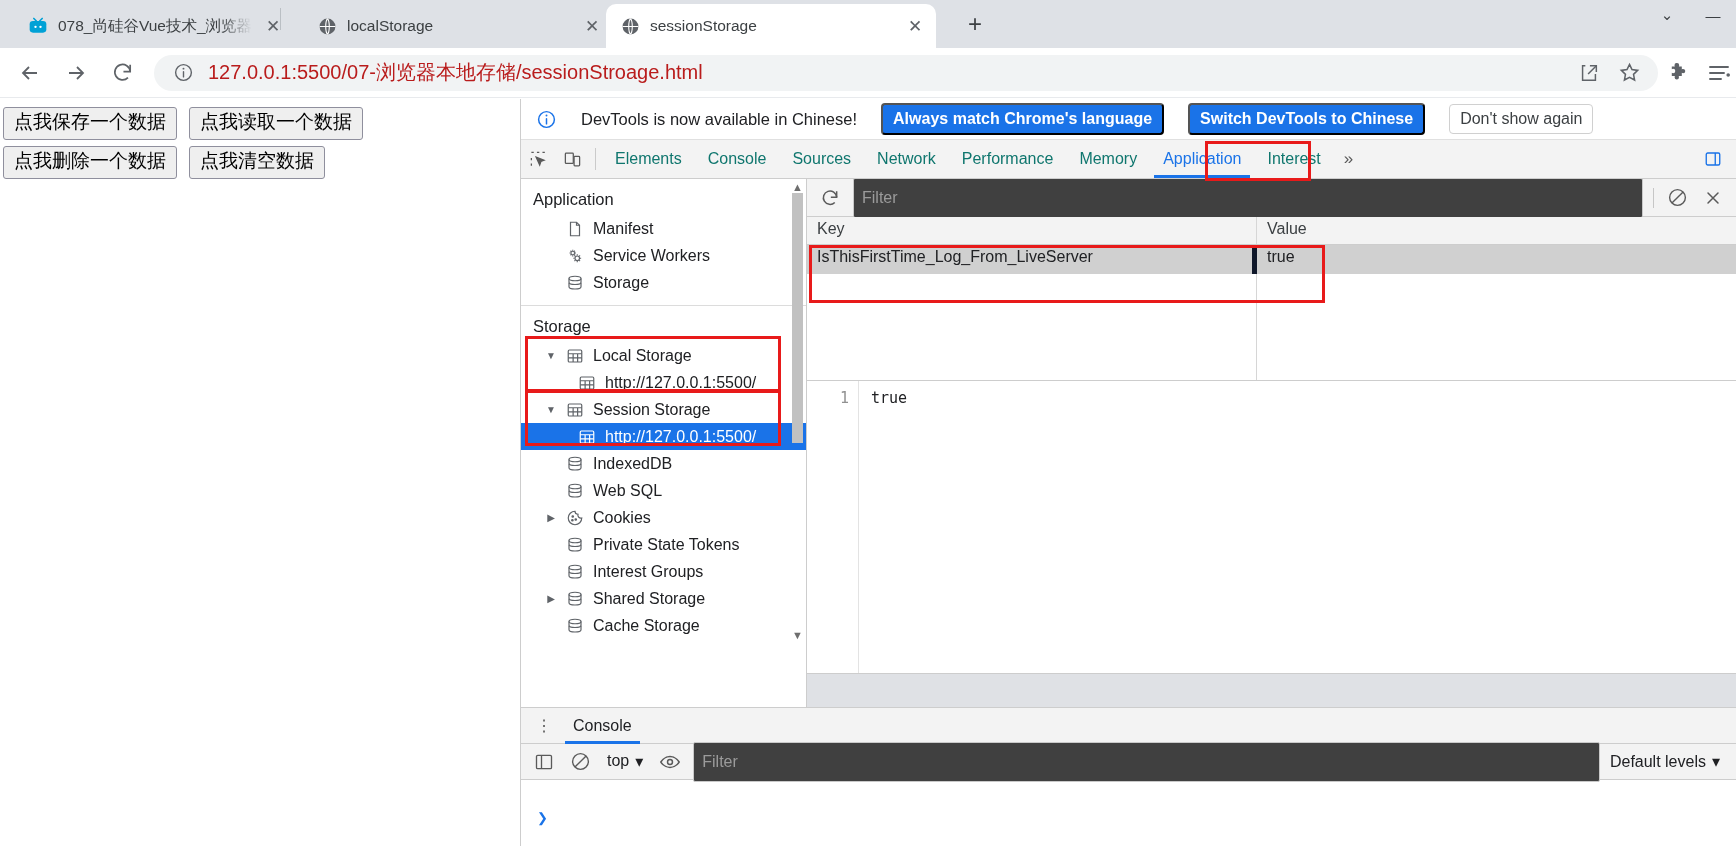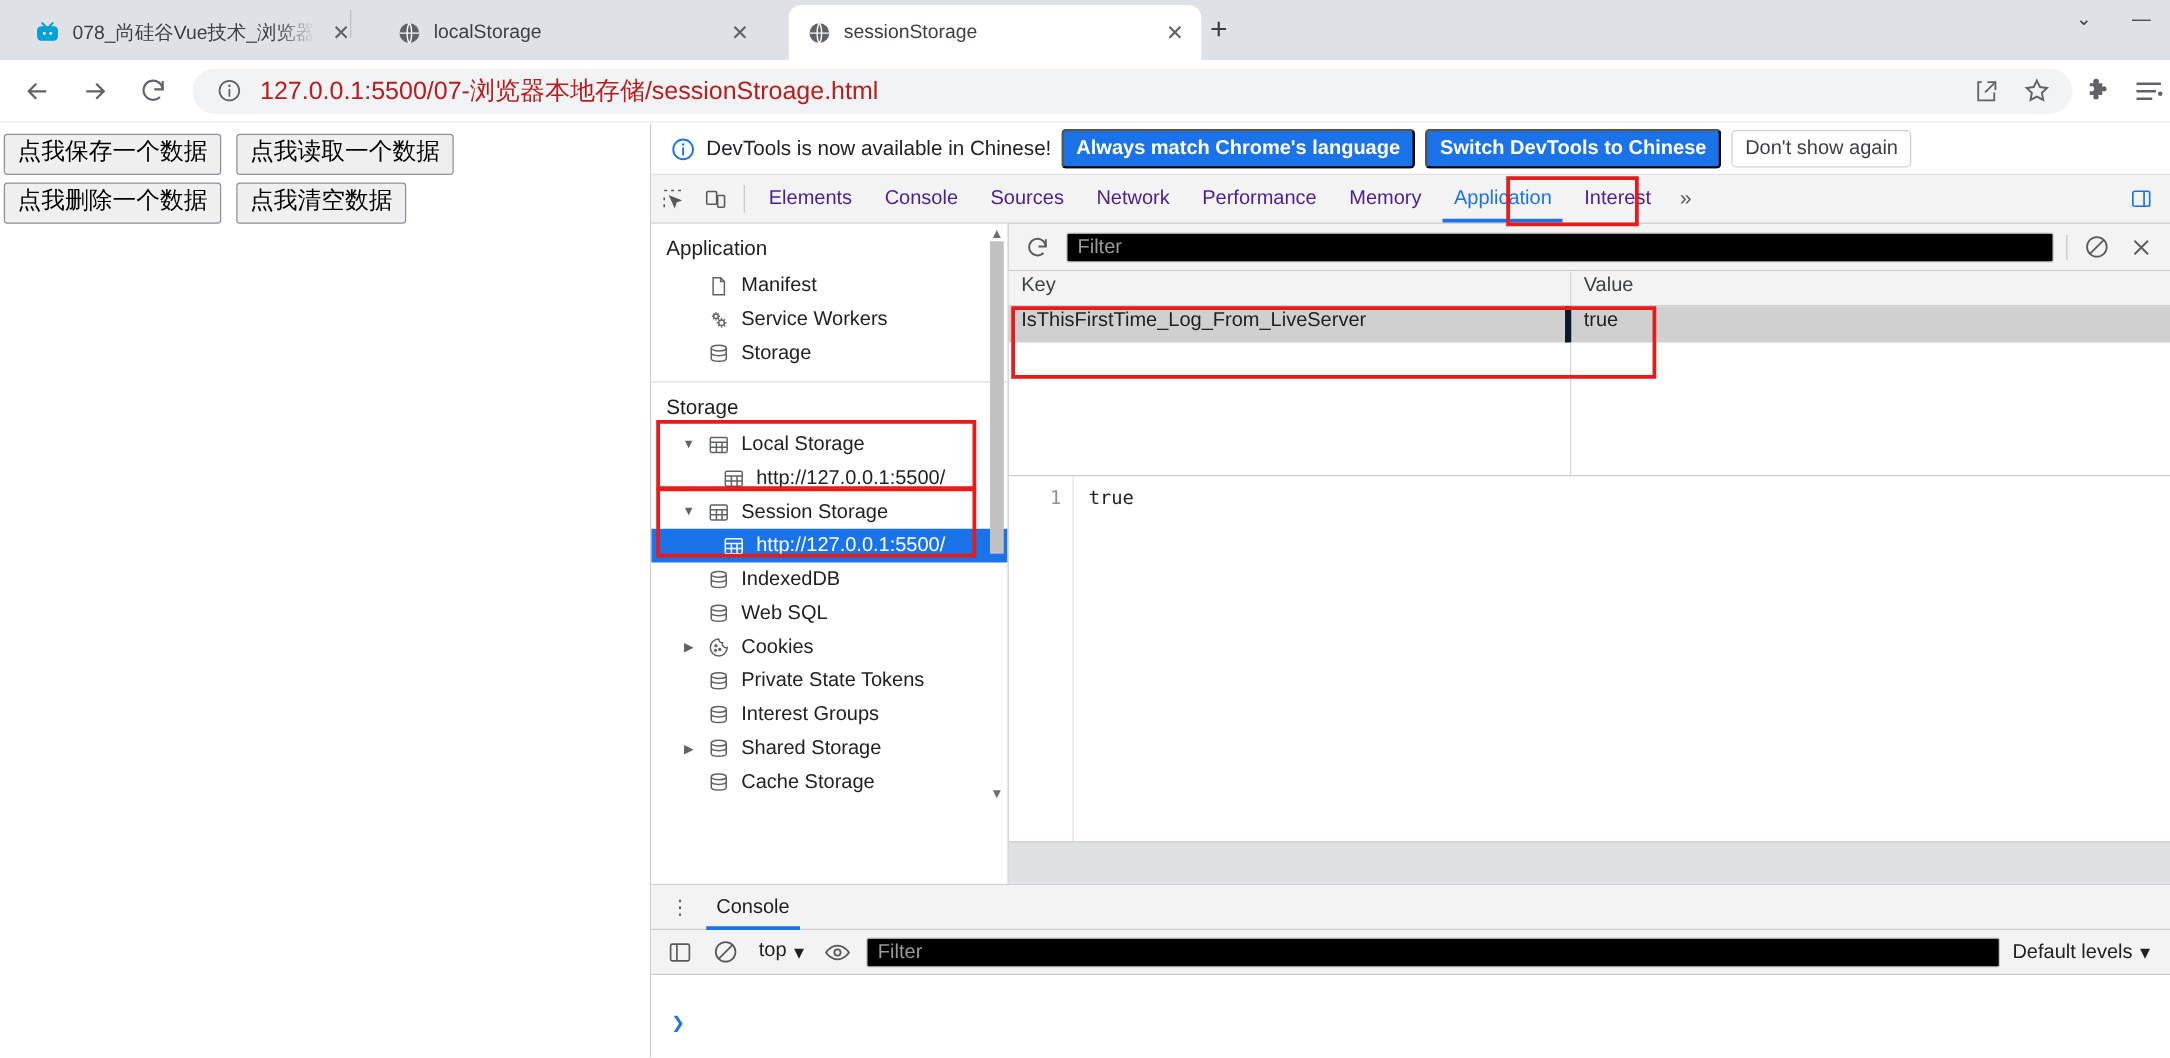--- a/index.html
+++ b/index.html
@@ -22,21 +22,21 @@
     position:relative; height:44px; display:flex; align-items:center;
     padding:0 10px 0 14px; gap:10px; font-size:15px; color:#3c4043;
     border-radius:10px 10px 0 0; min-width:0;
   }
   .tab.active { background:#ffffff; }
   .tab .favicon { width:20px; height:20px; flex:none; display:flex; align-items:center; justify-content:center; }
   .tab .title { white-space:nowrap; overflow:hidden; text-overflow:clip; font-size:15.5px; }
   .tab-1 { left:14px; width:280px; }
   .tab-1 .title { width:196px; -webkit-mask-image:linear-gradient(to right,#000 84%,transparent 100%); mask-image:linear-gradient(to right,#000 84%,transparent 100%); }
   .tab-2 { left:22px; width:310px; }
-  .tab-3 { left:40px; width:330px; }
+  .tab-3 { left:15px; width:330px; }
   .tab .closebtn {
     margin-left:auto; width:22px; height:22px; flex:none;
     display:flex; align-items:center; justify-content:center;
     color:#5f6368; font-size:17px; line-height:1;
   }
   .tabdivider { width:1px; height:22px; background:#babfc4; align-self:center; margin-bottom:10px;}
   .newtab {
     margin-left:40px; margin-bottom:10px;
     width:28px; height:28px; display:flex; align-items:center; justify-content:center;
     color:#3c4043; font-size:24px; line-height:1;
@@ -75,40 +75,40 @@
   }
 
   
   .devtools {
     position:absolute; left:520px; top:99px; width:1216px; height:747px;
     background:#ffffff; border-left:1px solid #cdcdcd;
     display:flex; flex-direction:column;
   }
   .dt-banner {
     height:41px; background:#ffffff; border-bottom:1px solid #e0e0e0;
-    display:flex; align-items:center; padding:0 0 0 14px; gap:8px; flex:none;
+    display:flex; align-items:center; padding:0 0 0 14px; gap:24px; flex:none;
   }
   .dt-banner .info-ico { width:22px; height:22px; color:#1a73e8; display:flex; align-items:center; justify-content:center; }
   .dt-banner .msg { font-size:16.5px; color:#202124; white-space:nowrap; }
   .bluebtn {
     background:#1a73e8; color:#fff; font-size:16px; font-weight:bold;
     border-radius:4px; padding:5px 10px; white-space:nowrap; line-height:1.15;
   }
   .greybtn {
     background:#fff; color:#3c4043; font-size:16px; border:1px solid #d0d0d0;
     border-radius:4px; padding:5px 10px; white-space:nowrap; line-height:1.15;
   }
   .dt-tabs {
     height:39px; background:#f3f3f3; border-bottom:1px solid #cdcdcd;
     display:flex; align-items:stretch; flex:none; position:relative;
   }
   .dt-tool { width:34px; display:flex; align-items:center; justify-content:center; color:#5a5a5a; }
   .dt-sep { width:1px; background:#cacaca; margin:8px 6px; }
   .dt-tab {
-    padding:0 13px; display:flex; align-items:center; font-size:16px; color:#4c1d95; white-space:nowrap;
+    padding:0 13px; display:flex; align-items:center; font-size:16px; color:#0f766e; white-space:nowrap;
     position:relative;
   }
   .dt-tab.active { color:#1a73e8; }
   .dt-tab.active::after { content:""; position:absolute; left:4px; right:4px; bottom:0; height:3px; background:#1a73e8; }
   .redbox { position:absolute; border:3px solid #e81a1a; pointer-events:none; }
   .dt-more { padding:0 10px; display:flex; align-items:center; color:#5a5a5a; font-size:17px; }
   .dt-right { margin-left:auto; display:flex; align-items:center; padding-right:6px; }
 
   .dt-body { flex:1 1 auto; display:flex; min-height:0; }
   
@@ -134,21 +134,21 @@
   .side-thumb { width:11px; background:#c1c1c1; border-radius:0; margin:0 1px; }
 
   
   .dt-main { flex:1 1 auto; display:flex; flex-direction:column; min-width:0; background:#fff; }
   .st-toolbar {
     height:38px; background:#f3f3f3; border-bottom:1px solid #cdcdcd;
     display:flex; align-items:center; gap:10px; padding:0 10px; flex:none;
   }
   .st-toolbar .ico { width:26px; height:26px; display:flex; align-items:center; justify-content:center; color:#5a5a5a; }
   .filterbox {
-    flex:1 1 auto; height:24px; background:#000000; border:1px solid #c9c9c9; border-radius:2px;
+    flex:1 1 auto; height:40px; background:#404040; border:1px solid #c9c9c9; border-radius:2px;
     display:flex; align-items:center; padding:0 8px; font-size:16px; color:#9b9b9b;
   }
   .vsep { width:1px; height:20px; background:#c6c6c6; }
 
   .st-table { flex:0 0 164px; display:flex; flex-direction:column; border-bottom:1px solid #cdcdcd; position:relative; }
   .st-header { height:28px; display:flex; background:#f3f3f3; border-bottom:1px solid #cdcdcd; font-size:16px; color:#3c4043; }
   .st-header .c1 { width:450px; padding:3px 0 0 10px; border-right:1px solid #d6d6d6; }
   .st-header .c2 { flex:1; padding:3px 0 0 10px; }
   .st-row { height:29px; display:flex; font-size:16px; color:#202124; }
   .st-row.sel { background:#d0d0d0; }

